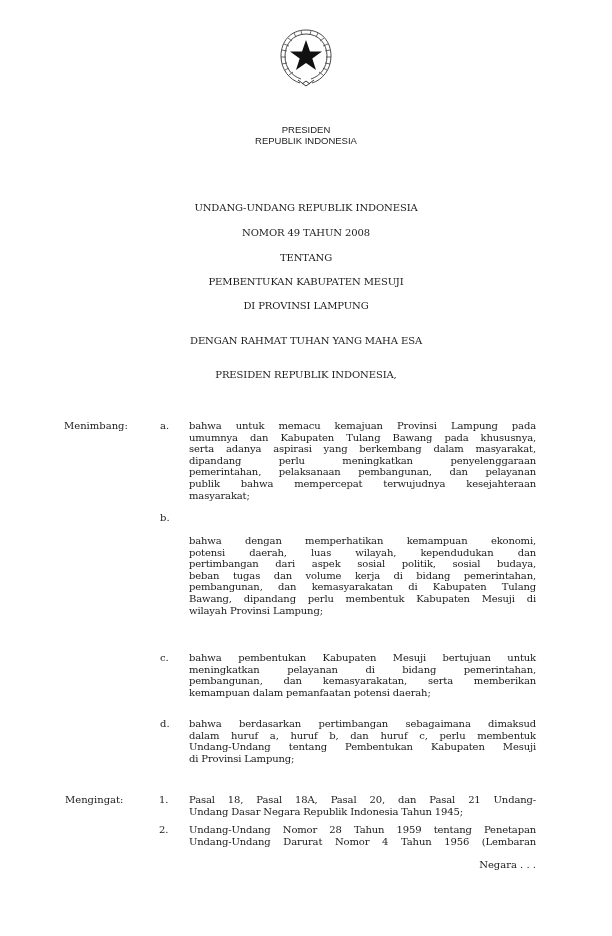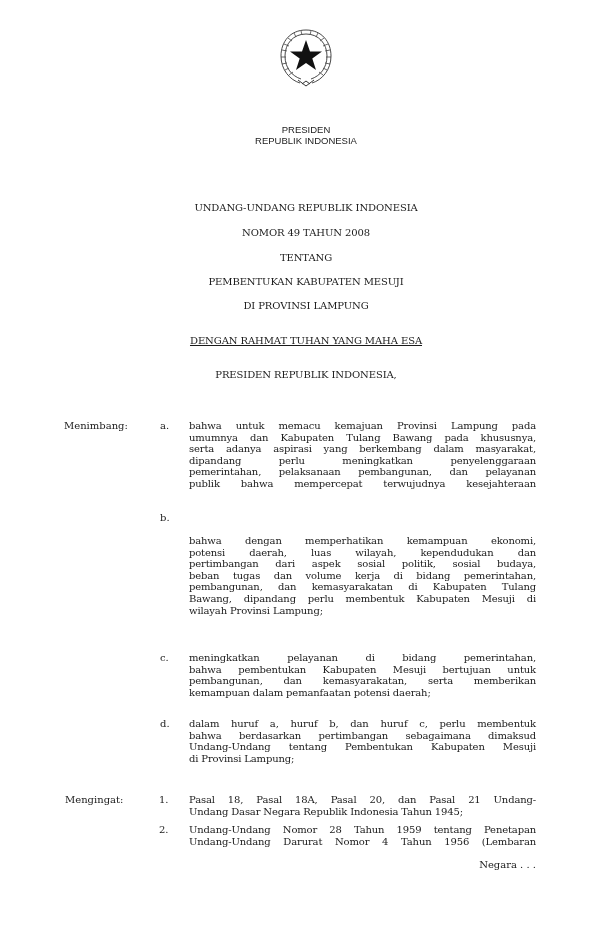--- a/index.html
+++ b/index.html
@@ -52,58 +52,59 @@
 </div>
 
 <div class="header-text" style="top:124px;text-align:center;">PRESIDEN</div>
 <div class="header-text" style="top:135px;">REPUBLIK INDONESIA</div>
 
 <div class="center-line" style="top:202px;">UNDANG-UNDANG REPUBLIK INDONESIA</div>
 <div class="center-line" style="top:227px;">NOMOR 49 TAHUN 2008</div>
 <div class="center-line" style="top:252px;">TENTANG</div>
 <div class="center-line" style="top:276px;">PEMBENTUKAN KABUPATEN MESUJI</div>
 <div class="center-line" style="top:300px;">DI PROVINSI LAMPUNG</div>
-<div class="center-line" style="top:335px;text-decoration:underline;">DENGAN RAHMAT TUHAN YANG MAHA ESA</div>
+<div class="center-line" style="top:335px;">DENGAN RAHMAT TUHAN YANG MAHA ESA</div>
 <div class="center-line" style="top:369px;">PRESIDEN REPUBLIK INDONESIA,</div>
 
 <div class="label" style="left:64px; top:420px;">Menimbang:</div>
 
 <div class="marker" style="left:160px; top:420px;">a.</div>
 <div class="para" style="top:420px;">
   <span class="ln">bahwa untuk memacu kemajuan Provinsi Lampung pada</span>
   <span class="ln">umumnya dan Kabupaten Tulang Bawang pada khususnya,</span>
   <span class="ln">serta adanya aspirasi yang berkembang dalam masyarakat,</span>
   <span class="ln">dipandang perlu meningkatkan penyelenggaraan</span>
   <span class="ln">pemerintahan, pelaksanaan pembangunan, dan pelayanan</span>
   <span class="ln">publik bahwa mempercepat terwujudnya kesejahteraan</span>
+  <span class="ln last">masyarakat;</span>
 </div>
 
 <div class="marker" style="left:160px; top:512px;">b.</div>
 <div class="para" style="top:535px;">
   <span class="ln">bahwa dengan memperhatikan kemampuan ekonomi,</span>
   <span class="ln">potensi daerah, luas wilayah, kependudukan dan</span>
   <span class="ln">pertimbangan dari aspek sosial politik, sosial budaya,</span>
   <span class="ln">beban tugas dan volume kerja di bidang pemerintahan,</span>
   <span class="ln">pembangunan, dan kemasyarakatan di Kabupaten Tulang</span>
   <span class="ln">Bawang, dipandang perlu membentuk Kabupaten Mesuji di</span>
   <span class="ln last">wilayah Provinsi Lampung;</span>
 </div>
 
 <div class="marker" style="left:160px; top:652px;">c.</div>
 <div class="para" style="top:652px;">
+  <span class="ln">bahwa pembentukan Kabupaten Mesuji bertujuan untuk</span>
   <span class="ln">meningkatkan pelayanan di bidang pemerintahan,</span>
-  <span class="ln">bahwa pembentukan Kabupaten Mesuji bertujuan untuk</span>
   <span class="ln">pembangunan, dan kemasyarakatan, serta memberikan</span>
   <span class="ln last">kemampuan dalam pemanfaatan potensi daerah;</span>
 </div>
 
 <div class="marker" style="left:160px; top:718px;">d.</div>
 <div class="para" style="top:718px;">
+  <span class="ln">bahwa berdasarkan pertimbangan sebagaimana dimaksud</span>
   <span class="ln">dalam huruf a, huruf b, dan huruf c, perlu membentuk</span>
-  <span class="ln">bahwa berdasarkan pertimbangan sebagaimana dimaksud</span>
   <span class="ln">Undang-Undang tentang Pembentukan Kabupaten Mesuji</span>
   <span class="ln last">di Provinsi Lampung;</span>
 </div>
 
 <div class="label" style="left:65px; top:794px;">Mengingat:</div>
 
 <div class="marker" style="left:159px; top:794px;">1.</div>
 <div class="para" style="top:794px;">
   <span class="ln">Pasal 18, Pasal 18A, Pasal 20, dan Pasal 21 Undang-</span>
   <span class="ln last">Undang Dasar Negara Republik Indonesia Tahun 1945;</span>

